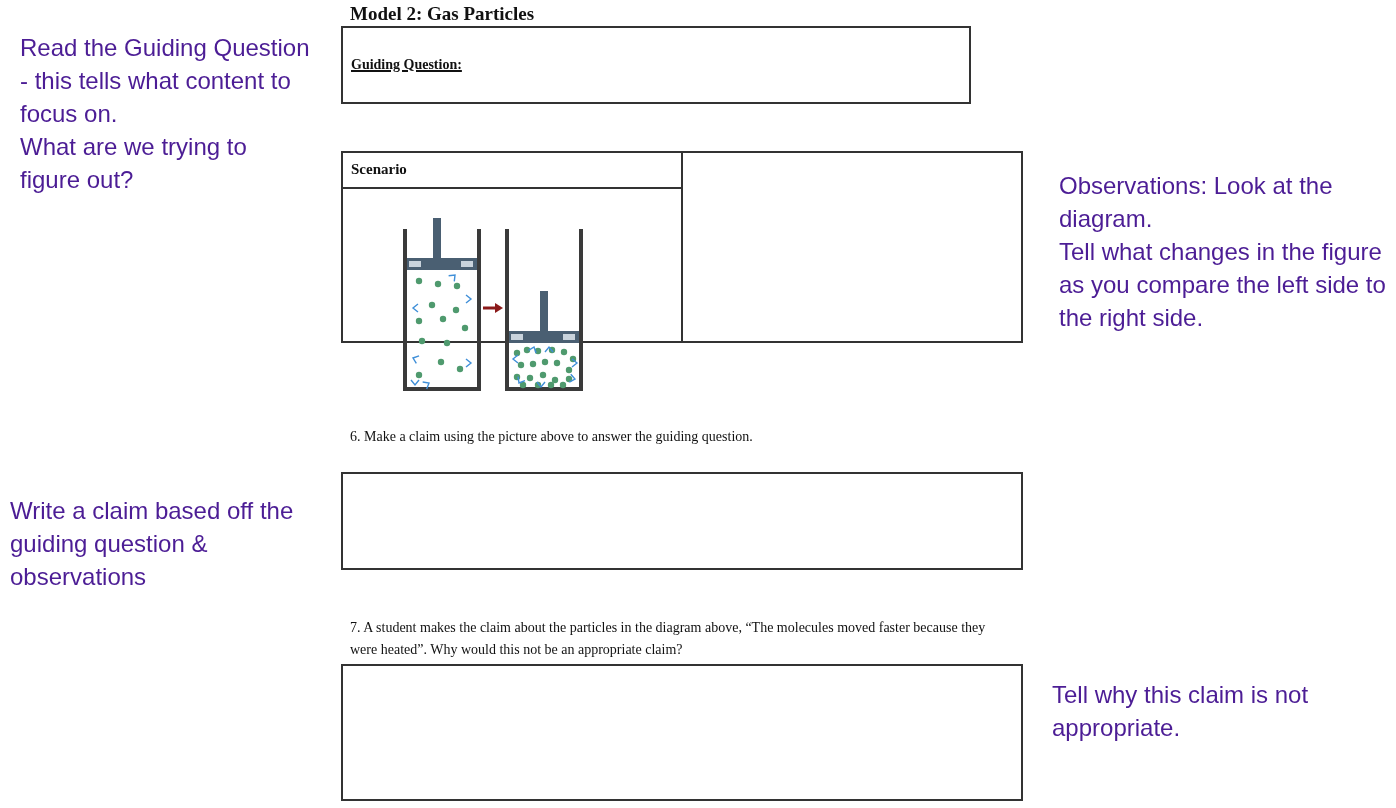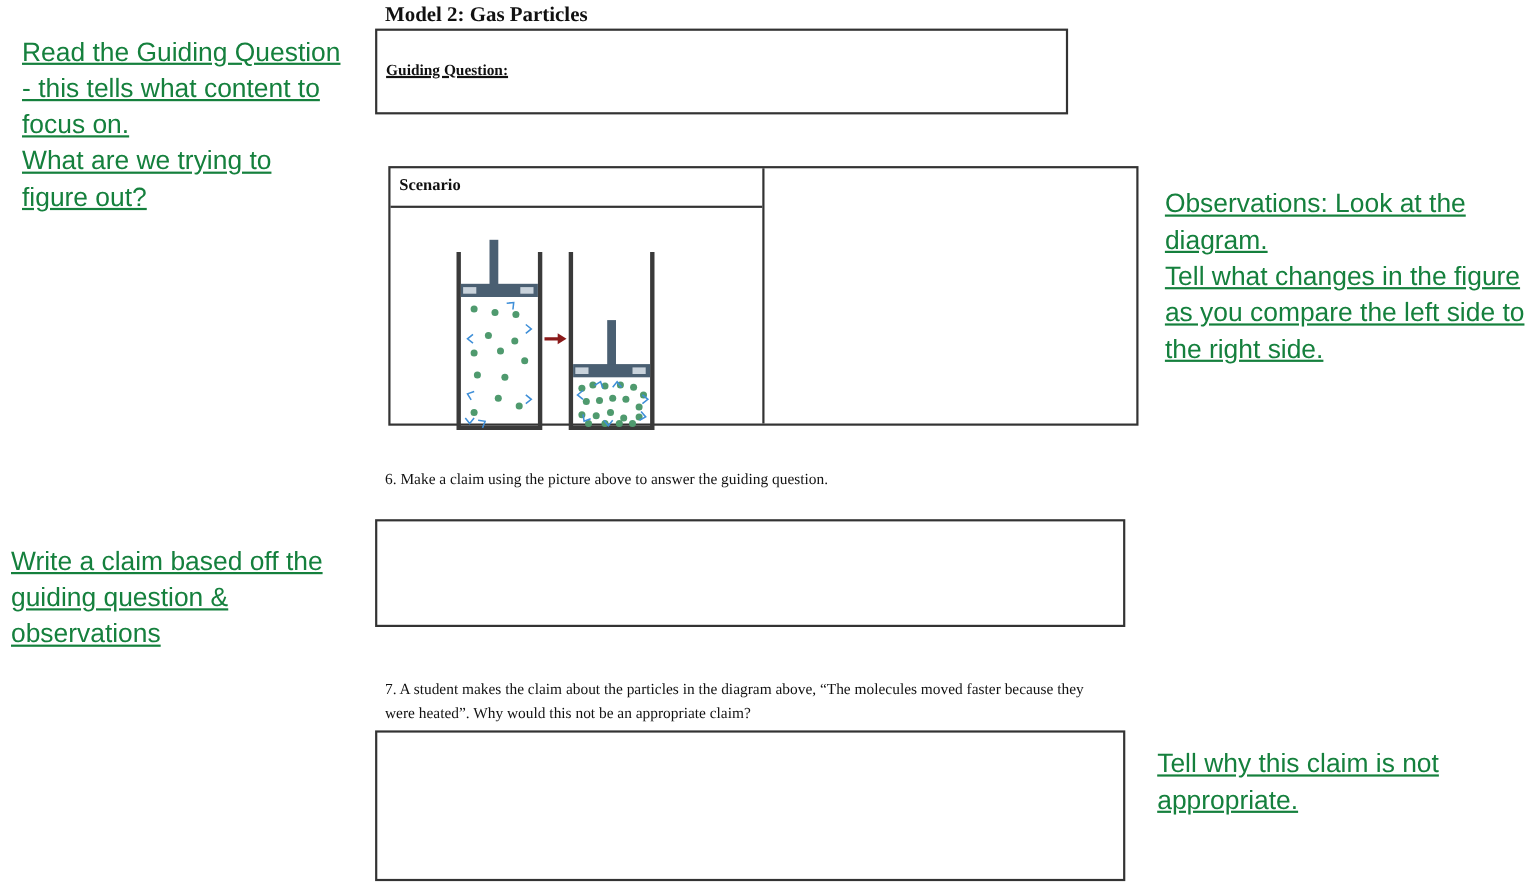--- a/index.html
+++ b/index.html
@@ -1,24 +1,24 @@
 <!DOCTYPE html>
 <html><head>
 <meta charset="utf-8">
 <style>
   html, body { margin:0; padding:0; background:#ffffff; }
   body { width:1396px; height:808px; position:relative; overflow:hidden; color:#111; }
   .serif { font-family: "Liberation Serif", "DejaVu Serif", serif; }
   .sans { font-family: "Liberation Sans", "DejaVu Sans", sans-serif; }
-  .note { position:absolute; font-size:24px; line-height:33px; color:#15803d; white-space:pre-line;text-decoration:underline; }
+  .note { position:absolute; font-size:24px; line-height:33px; color:#4c1d95; white-space:pre-line; }
   #title { position:absolute; left:350px; top:3px; font-size:19px; font-weight:bold; }
   #gq-box { position:absolute; left:341px; top:26px; width:630px; height:78px; border:2px solid #333; box-sizing:border-box; }
   #gq-label { position:absolute; left:8px; top:29px; font-size:14px; font-weight:bold; text-decoration:underline; text-decoration-thickness:2px; }
   #gq-text { position:absolute; left:158px; top:29px; font-size:14px; }
-  #table { position:absolute; left:341px; top:151px; width:682px; height:236px; border:2px solid #333; box-sizing:border-box;margin-left:12px; }
+  #table { position:absolute; left:341px; top:151px; width:682px; height:192px; border:2px solid #333; box-sizing:border-box; }
   #table .hdr { position:absolute; top:0; height:36px; border-bottom:2px solid #333; box-sizing:border-box; font-size:15px; font-weight:bold; padding:8px 8px; }
   #col-divider { position:absolute; left:338px; top:0; bottom:0; width:2px; background:#333; }
   #diagram { position:absolute; left:50px; top:60px; }
   .q { position:absolute; font-size:14px; line-height:22px; }
   .answer-box { position:absolute; border:2px solid #333; box-sizing:border-box; background:#fff; }
 </style>
 </head>
 <body>
 
 <div class="note sans" style="left:20px; top:31px; width:290px;">Read the Guiding Question - this tells what content to focus on.

